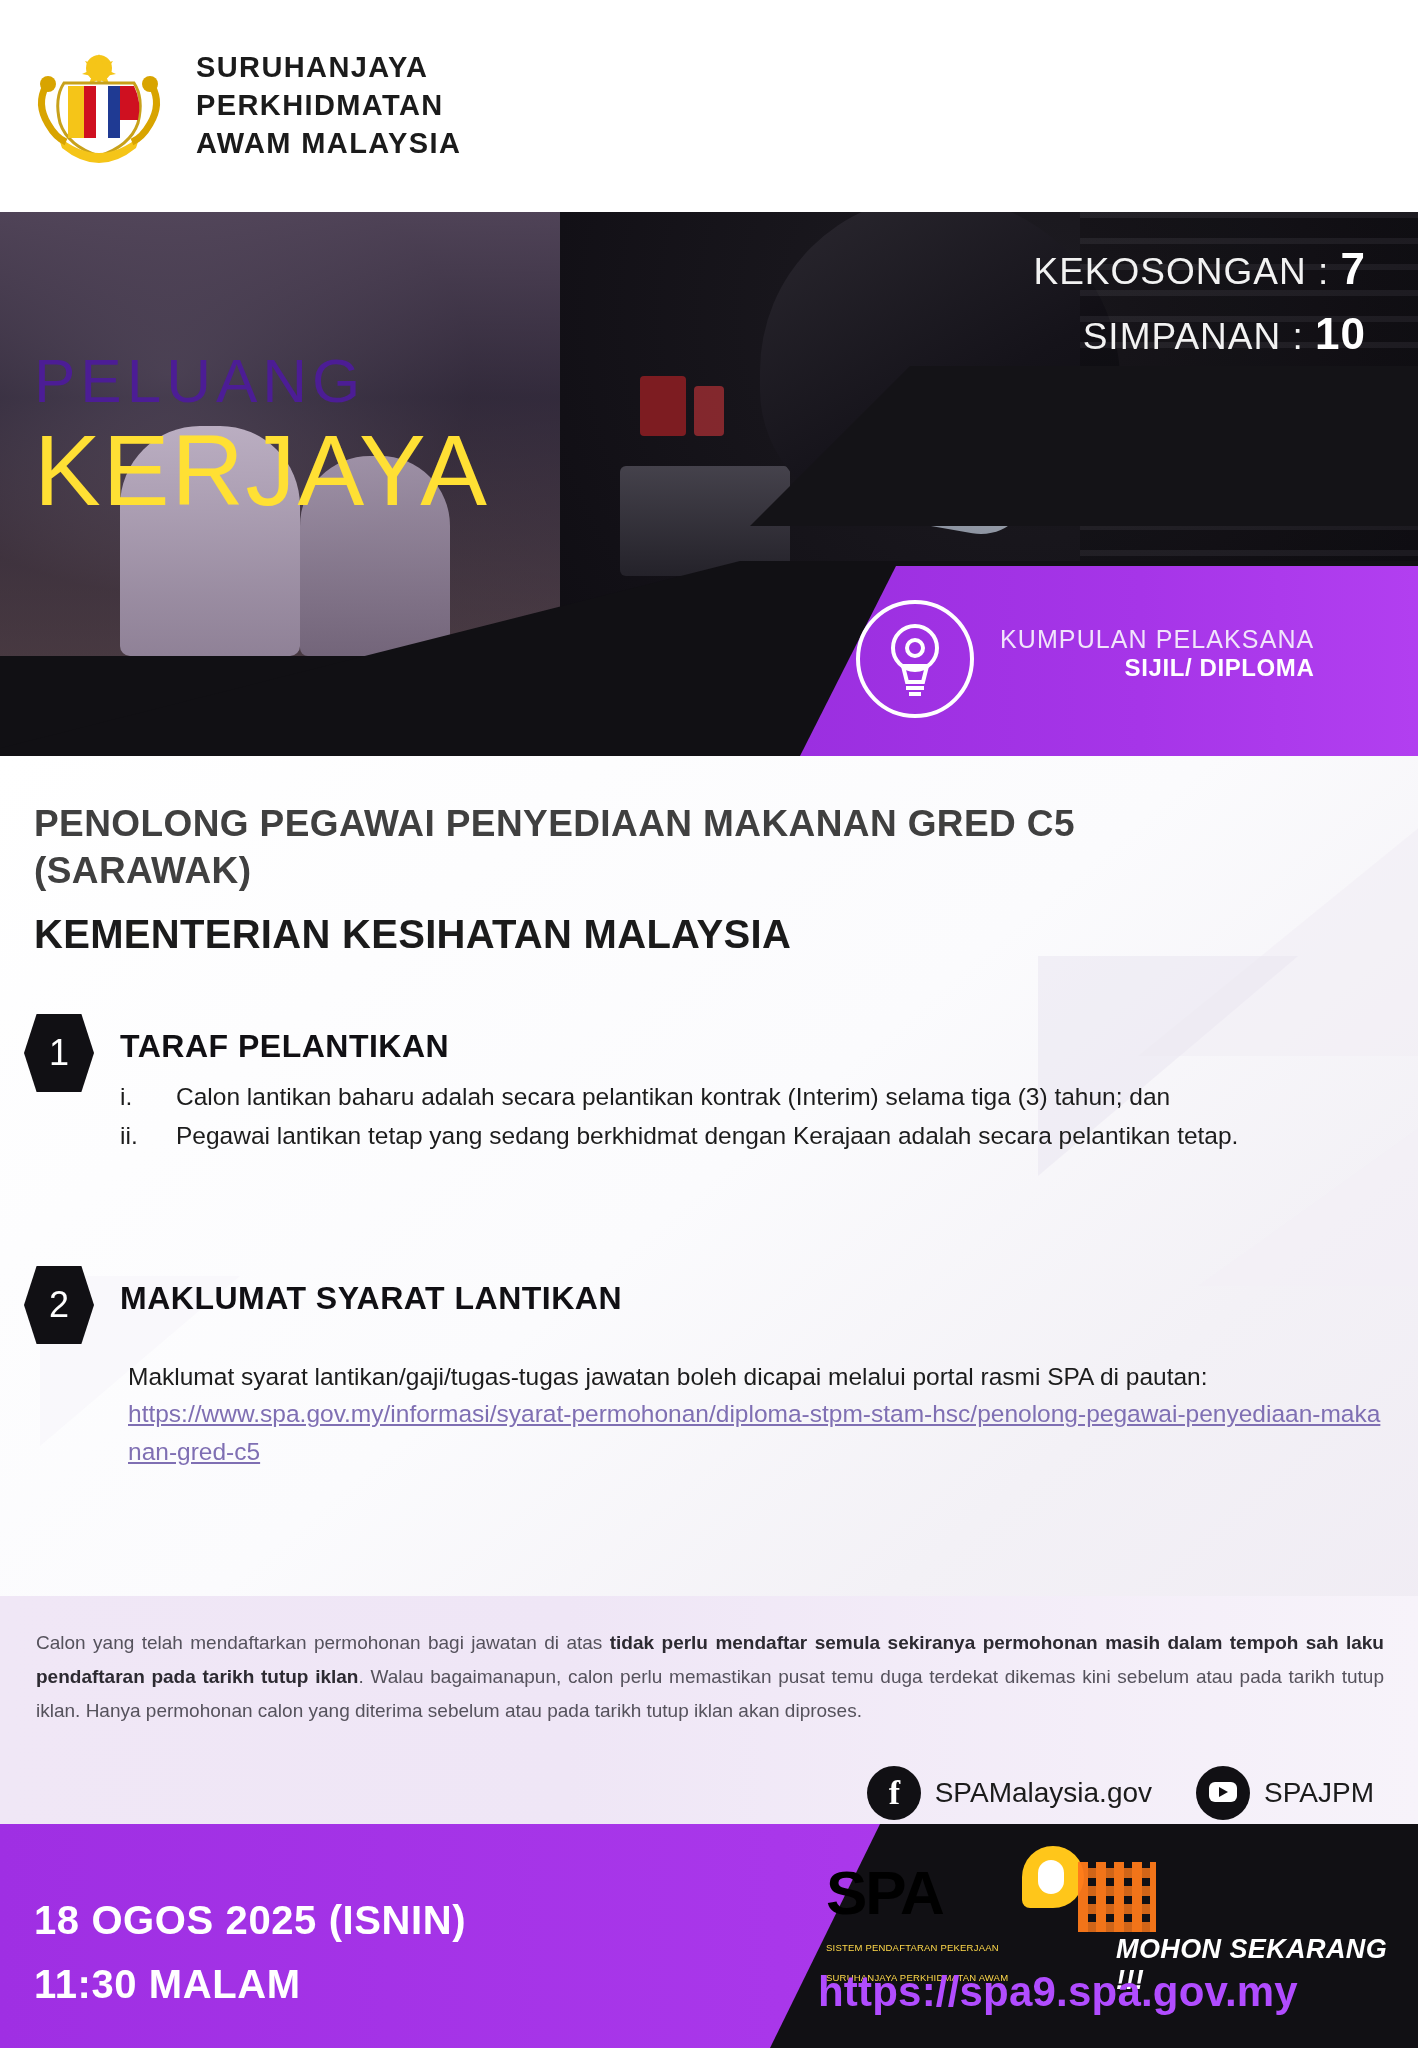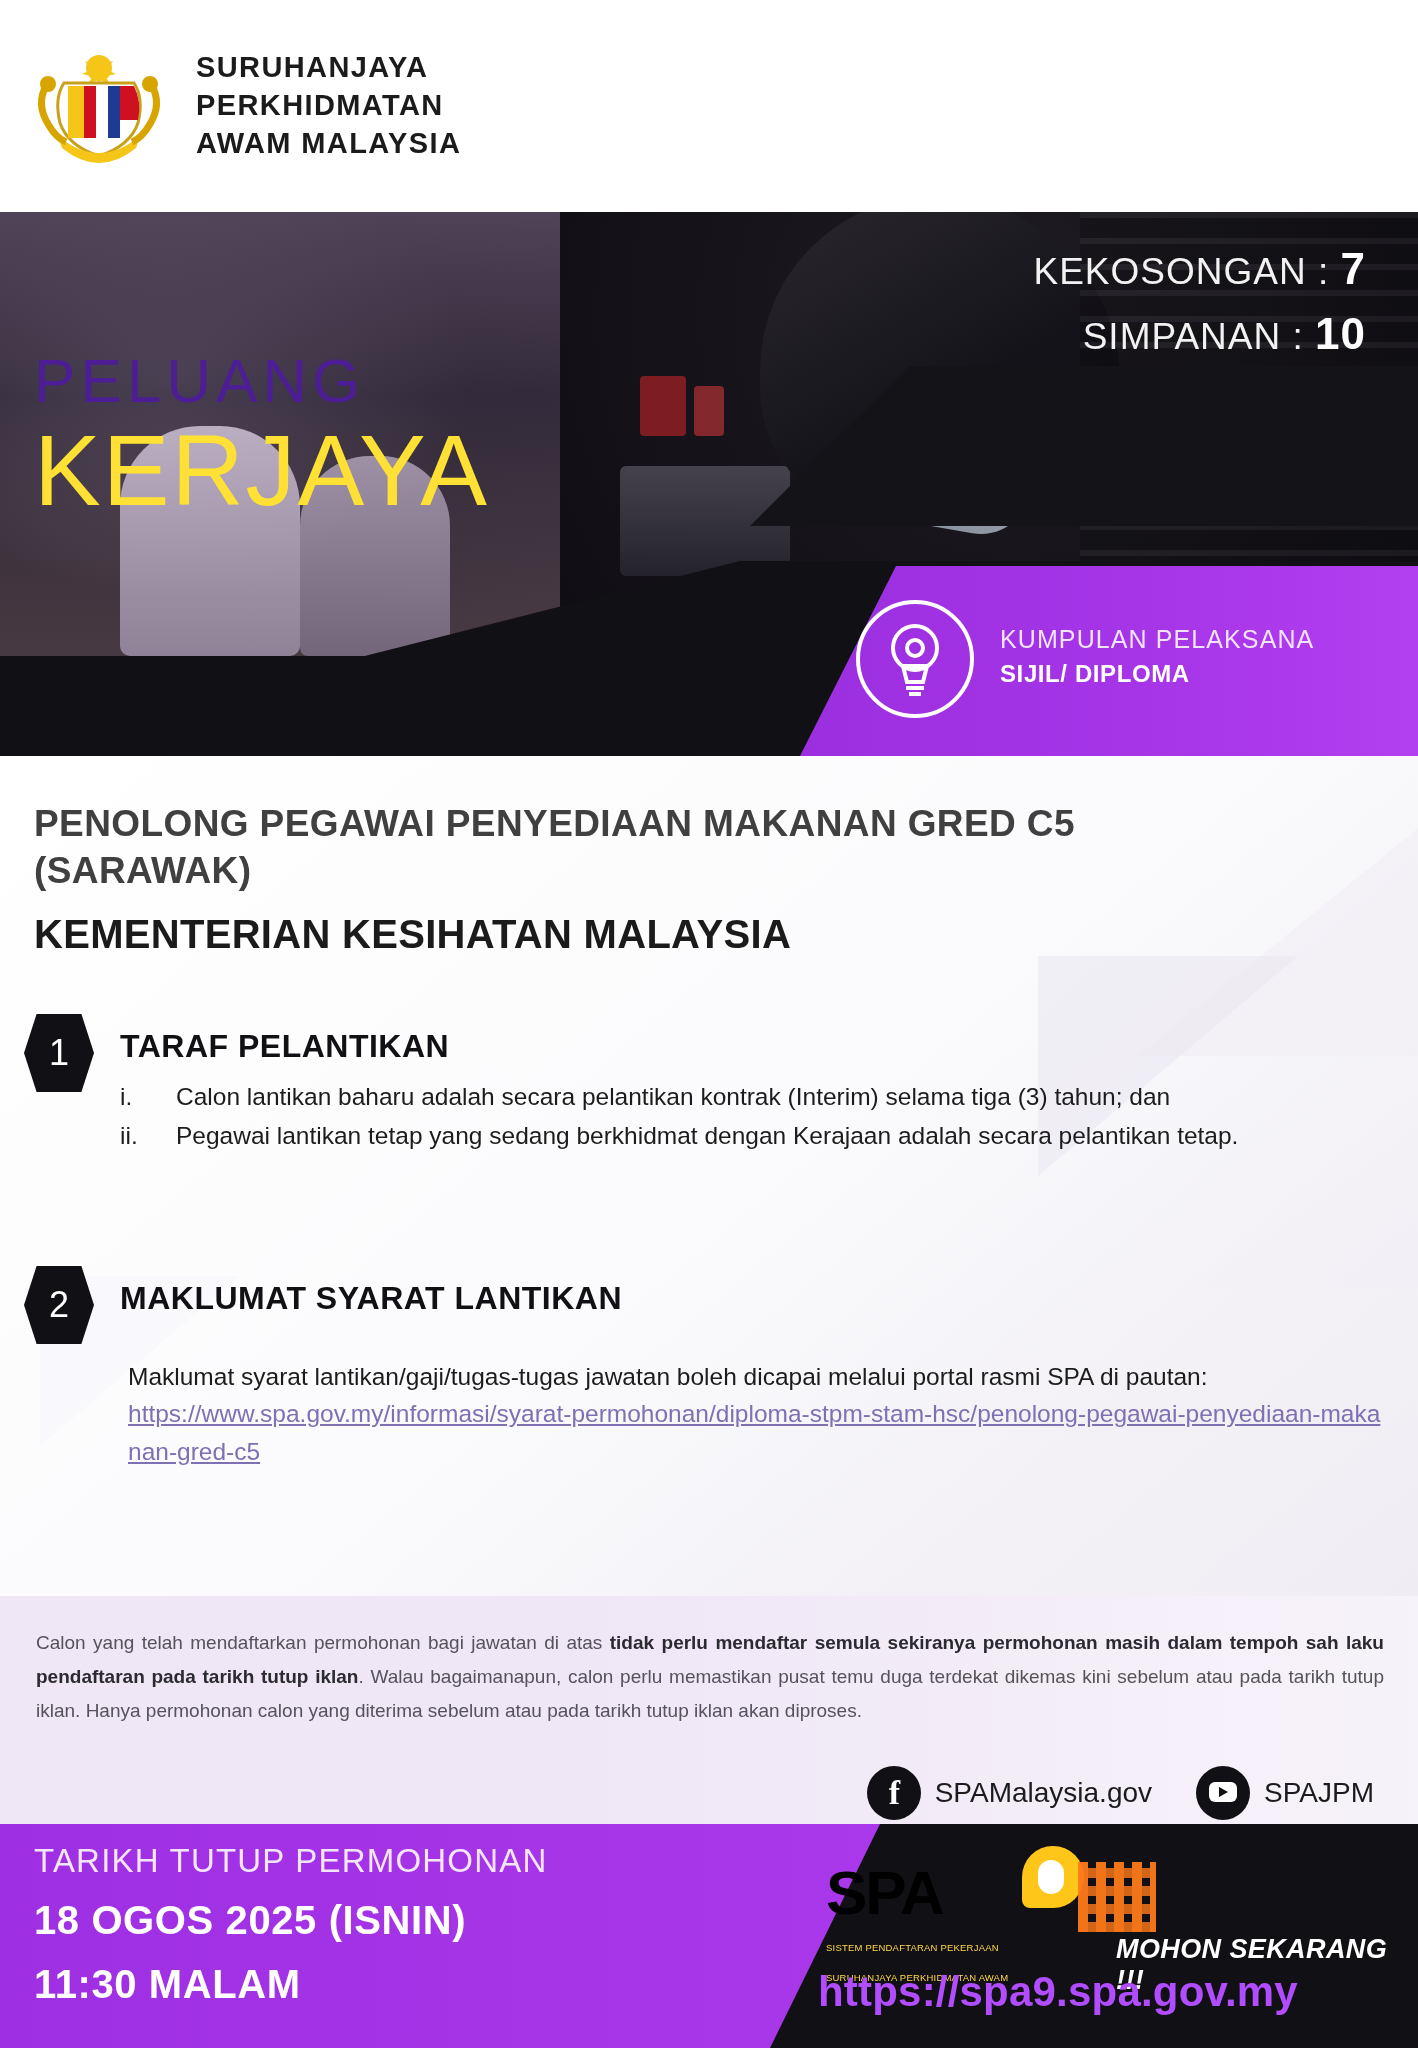--- a/index.html
+++ b/index.html
@@ -115,21 +115,21 @@
     background: linear-gradient(90deg, #9b2fe0 0%, #a635e8 55%, #b23ff0 100%);
     clip-path: polygon(96px 0, 100% 0, 100% 100%, 0 100%);
     z-index: 5;
   }
   .bulb-circle {
     position: absolute; left: 856px; top: 600px; width: 118px; height: 118px;
     border: 4px solid #ffffff; border-radius: 50%; z-index: 6;
   }
   .group-text { position: absolute; left: 1000px; top: 625px; z-index: 6; color: #ffffff; }
   .group-text .l1 { font-size: 25px; letter-spacing: 1.1px; color: #f1e4fb; }
-  .group-text .l2 { font-size: 24px; font-weight: bold; letter-spacing: 0.6px; margin-top: 6px; }
+  .group-text .l2 { font-size: 24px; font-weight: bold; letter-spacing: 0.6px; margin-top: 0; text-align: right; }
 
   .peluang {
     position: absolute; left: 34px; top: 345px; z-index: 5;
   }
   .peluang .p1 {
     font-size: 62px; letter-spacing: 5px; color: #4c1d95; font-weight: 300;
   }
   .peluang .p2 {
     font-size: 100px; font-weight: normal; letter-spacing: 2px; color: #ffe034;
     line-height: 104px; margin-top: 2px;
@@ -387,21 +387,20 @@
       <div class="soc-icon">
           <span class="yt"></span>
         </div>
       <div class="soc-label">SPAJPM</div>
     </div>
   </div>
 
   <div class="footer">
     <div class="footer-dark"></div>
   </div>
-  <div class="f-label">TARIKH TUTUP PERMOHONAN</div>
   <div class="f-date">18 OGOS 2025 (ISNIN)</div>
   <div class="f-time">11:30 MALAM</div>
 
   <div class="spa-logo">
     <div class="word">SPA</div>
     <div class="sub">SISTEM PENDAFTARAN PEKERJAAN</div>
     <div class="sub">SURUHANJAYA PERKHIDMATAN AWAM</div>
   </div>
   <div class="spa-dot"></div>
   <div class="spa-pix"></div>

